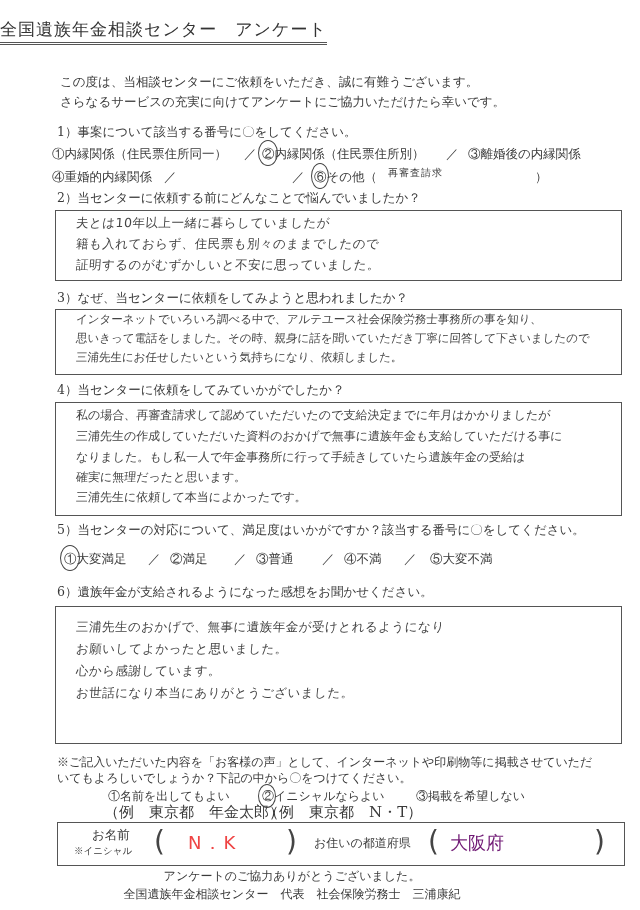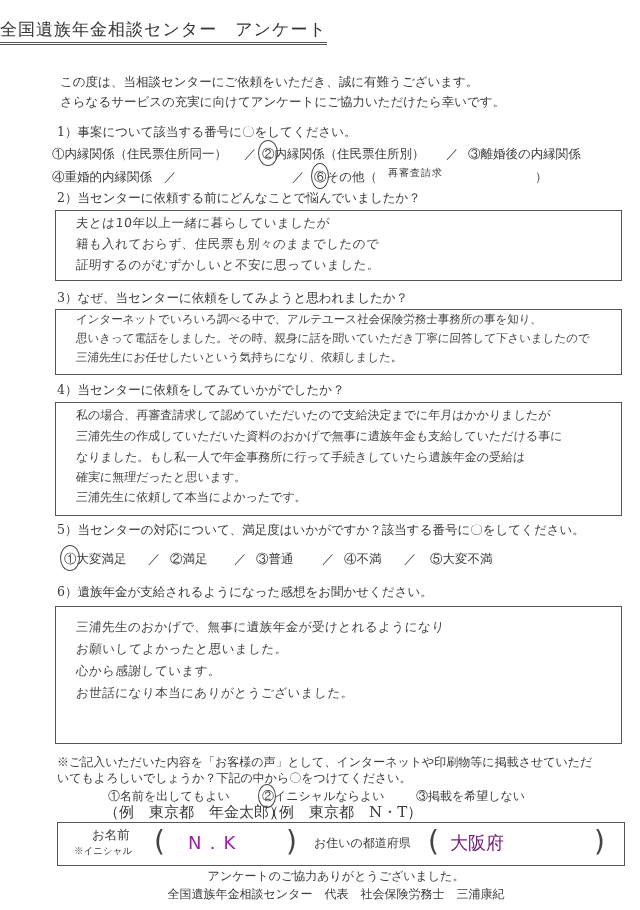--- a/index.html
+++ b/index.html
@@ -11,21 +11,21 @@
   .intro { left:60px; font-size:12.5px; }
   .q { left:57px; font-size:12.5px; }
   .opt { font-size:12.5px; }
   .box { position:absolute; border:1.5px solid #555; background:#fff; }
   .hw { position:absolute; left:20px; font-family:"DejaVu Sans", sans-serif; font-size:12.5px;
         color:#444; white-space:nowrap; letter-spacing:0.5px; transform:skewX(-4deg); }
   .circle { position:absolute; border:1.3px solid #444; border-radius:50%; }
   .small { font-size:15px; }
   .name-box { position:absolute; left:57px; top:822px; width:566px; height:42px; border:1.5px solid #555; }
   .bracket { position:absolute; font-size:28px; color:#444; font-family:"DejaVu Sans", sans-serif; top:2px; }
-  .footer { left:0; width:584px; text-align:center; font-size:12px;padding-left:44px; }
+  .footer { left:0; width:584px; text-align:center; font-size:12px; }
 </style>
 </head>
 <body>
 
 <div class="abs title"><span>全国遺族年金相談センター　アンケート</span></div>
 
 <div class="abs intro" style="top:74px;">この度は、当相談センターにご依頼をいただき、誠に有難うございます。</div>
 <div class="abs intro" style="top:94px;">さらなるサービスの充実に向けてアンケートにご協力いただけたら幸いです。</div>
 
 <div class="abs q" style="top:124px;">1）事案について該当する番号に〇をしてください。</div>
@@ -95,21 +95,21 @@
 <div class="abs small" style="left:104px; top:803px;">（例　東京都　年金太郎）</div>
 <div class="abs opt" style="left:262px; top:788px; font-size:12px;">②イニシャルならよい</div>
 <div class="circle" style="left:258px; top:784px; width:16px; height:22px;"></div>
 <div class="abs small" style="left:264px; top:803px;">（例　東京都　N・T）</div>
 <div class="abs opt" style="left:416px; top:788px; font-size:12px;">③掲載を希望しない</div>
 
 <div class="name-box">
   <div class="abs" style="left:34px; top:4px; font-size:12.5px;">お名前</div>
   <div class="abs" style="left:16px; top:22px; font-size:9.5px;">※イニシャル</div>
   <div class="bracket" style="left:96px;">(</div>
-  <div class="abs" style="left:130px; top:8px; font-family:'DejaVu Sans',sans-serif; font-size:18px; color:#a21caf; letter-spacing:2px;">N．K</div>
+  <div class="abs" style="left:130px; top:8px; font-family:'DejaVu Sans',sans-serif; font-size:18px; color:#ef4444; letter-spacing:2px;">N．K</div>
   <div class="bracket" style="left:228px;">)</div>
   <div class="abs" style="left:256px; top:12px; font-size:12px;">お住いの都道府県</div>
   <div class="bracket" style="left:370px;">(</div>
   <div class="abs" style="left:392px; top:8px; font-family:'DejaVu Sans',sans-serif; font-size:18px; color:#701a75;">大阪府</div>
   <div class="bracket" style="left:536px;">)</div>
 </div>
 
 <div class="abs footer" style="top:868px;">アンケートのご協力ありがとうございました。</div>
 <div class="abs footer" style="top:886px;">全国遺族年金相談センター　代表　社会保険労務士　三浦康紀</div>
 

